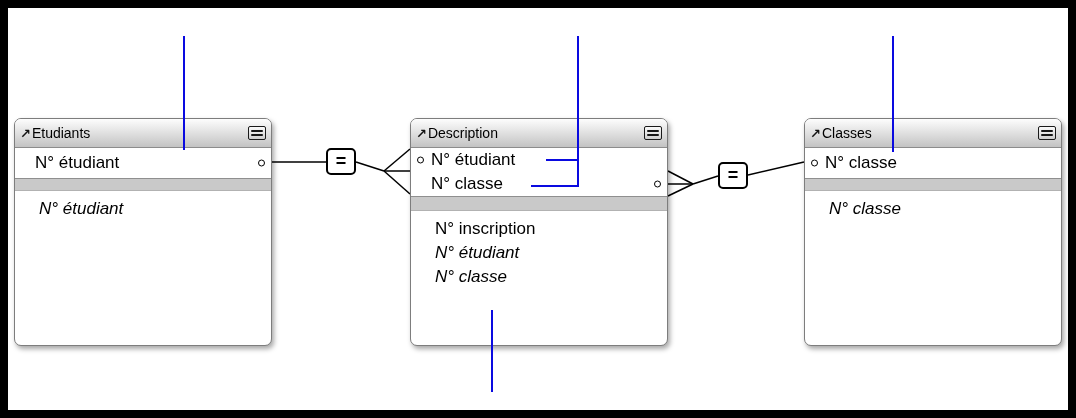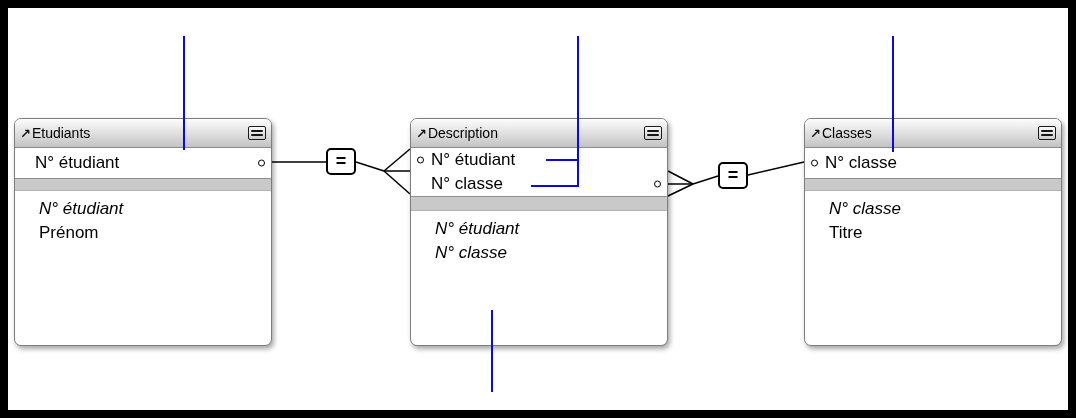--- a/index.html
+++ b/index.html
@@ -103,21 +103,20 @@
   </div>
   <div class="keys keys-1">
     <div class="keyrow">
       <span class="ktext">N° étudiant</span>
       <span class="port port-right"></span>
     </div>
   </div>
   <div class="band"></div>
   <div class="fields">
     <div class="frow italic">N° étudiant</div>
-    <div class="frow">Prénom</div>
   </div>
 </div>
 
 <div class="table" style="left:410px;top:118px;">
   <div class="thead">
     <span class="anchor">↗</span>
     <span class="tname">Description</span>
     <span class="collapse">
         <span class="cbar"></span>
         <span class="cbar"></span>
@@ -128,20 +127,21 @@
       <span class="port port-left"></span>
       <span class="ktext">N° étudiant</span>
     </div>
     <div class="keyrow">
       <span class="ktext">N° classe</span>
       <span class="port port-right"></span>
     </div>
   </div>
   <div class="band band-tall"></div>
   <div class="fields">
+    <div class="frow">N° inscription</div>
     <div class="frow italic">N° étudiant</div>
     <div class="frow italic">N° classe</div>
   </div>
 </div>
 
 <div class="table" style="left:804px;top:118px;">
   <div class="thead">
     <span class="anchor">↗</span>
     <span class="tname">Classes</span>
     <span class="collapse">
@@ -151,21 +151,20 @@
   </div>
   <div class="keys keys-1">
     <div class="keyrow">
       <span class="port port-left"></span>
       <span class="ktext">N° classe</span>
     </div>
   </div>
   <div class="band"></div>
   <div class="fields">
     <div class="frow italic">N° classe</div>
-    <div class="frow">Titre</div>
   </div>
 </div>
 
 <div class="opbox" style="left:326px;top:148px;">=</div>
 <div class="opbox" style="left:718px;top:162px;">=</div>
 
 <div class="callout" style="left:183px;top:36px;height:114px;"></div>
 <div class="callout" style="left:577px;top:36px;height:151px;"></div>
 <div class="callout-h" style="left:546px;top:159px;width:33px;"></div>
 <div class="callout-h" style="left:531px;top:185px;width:48px;"></div>

